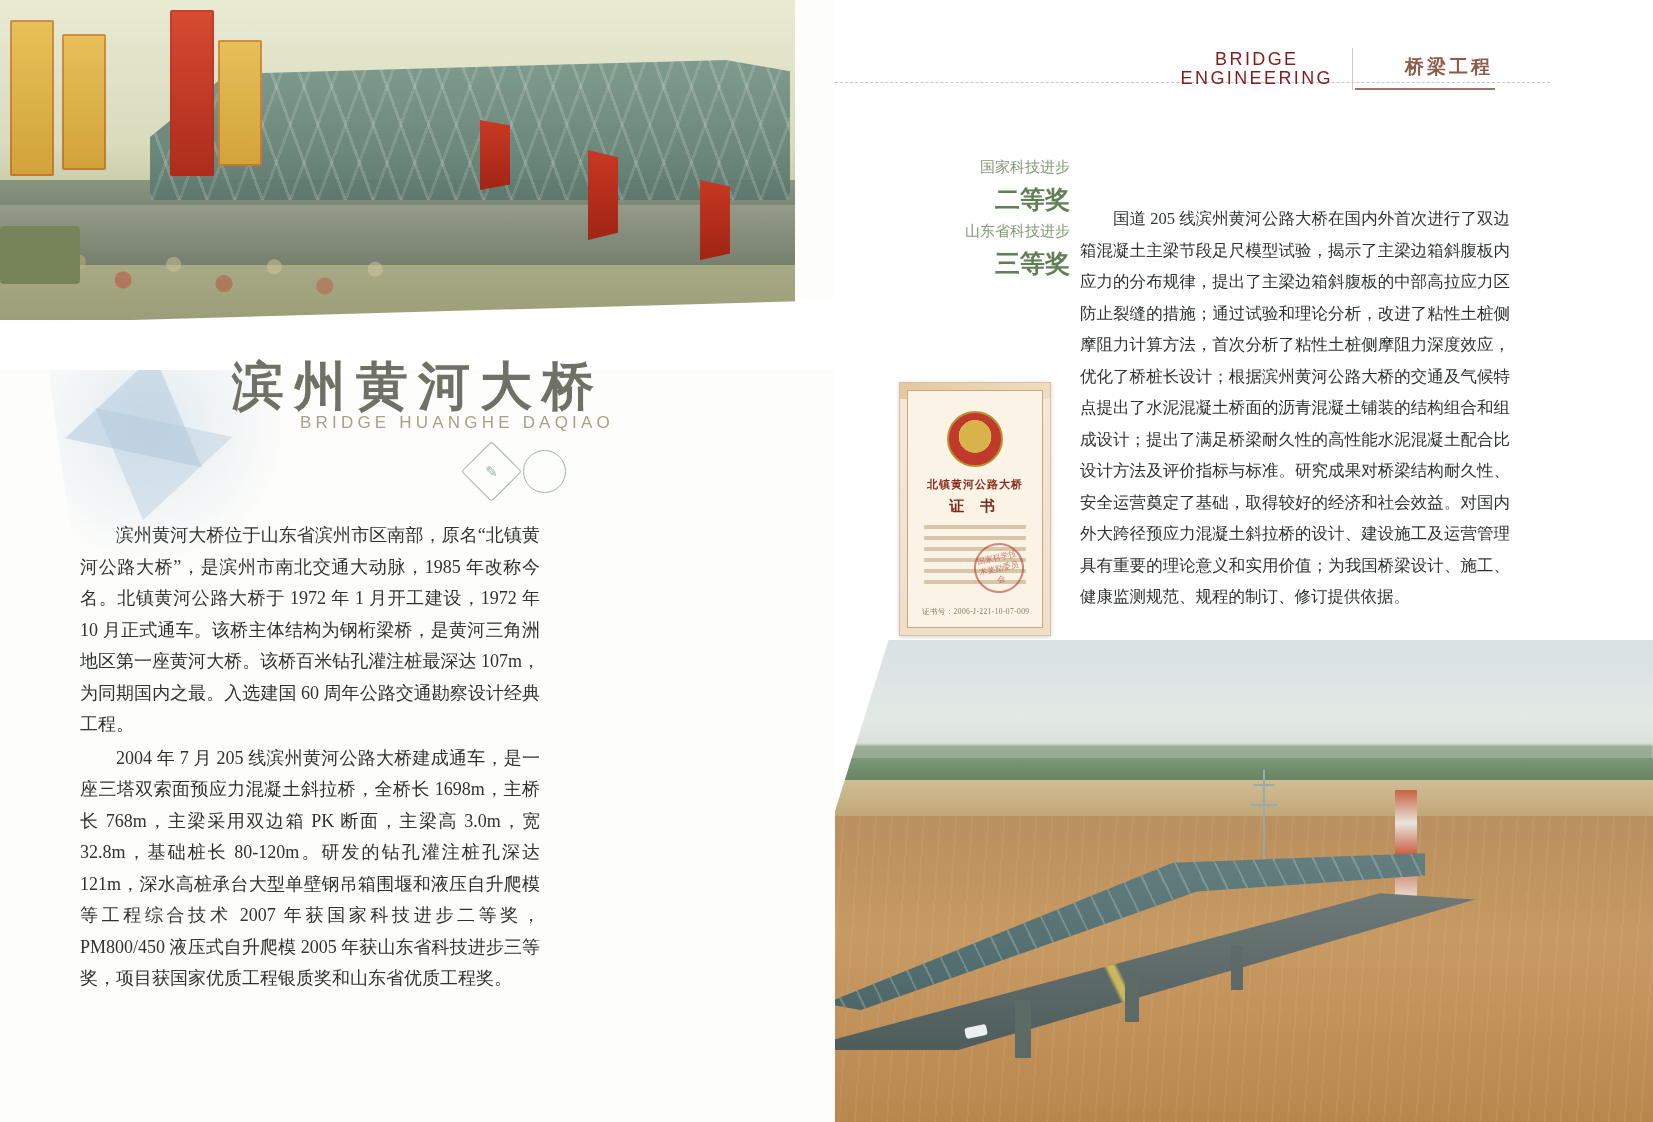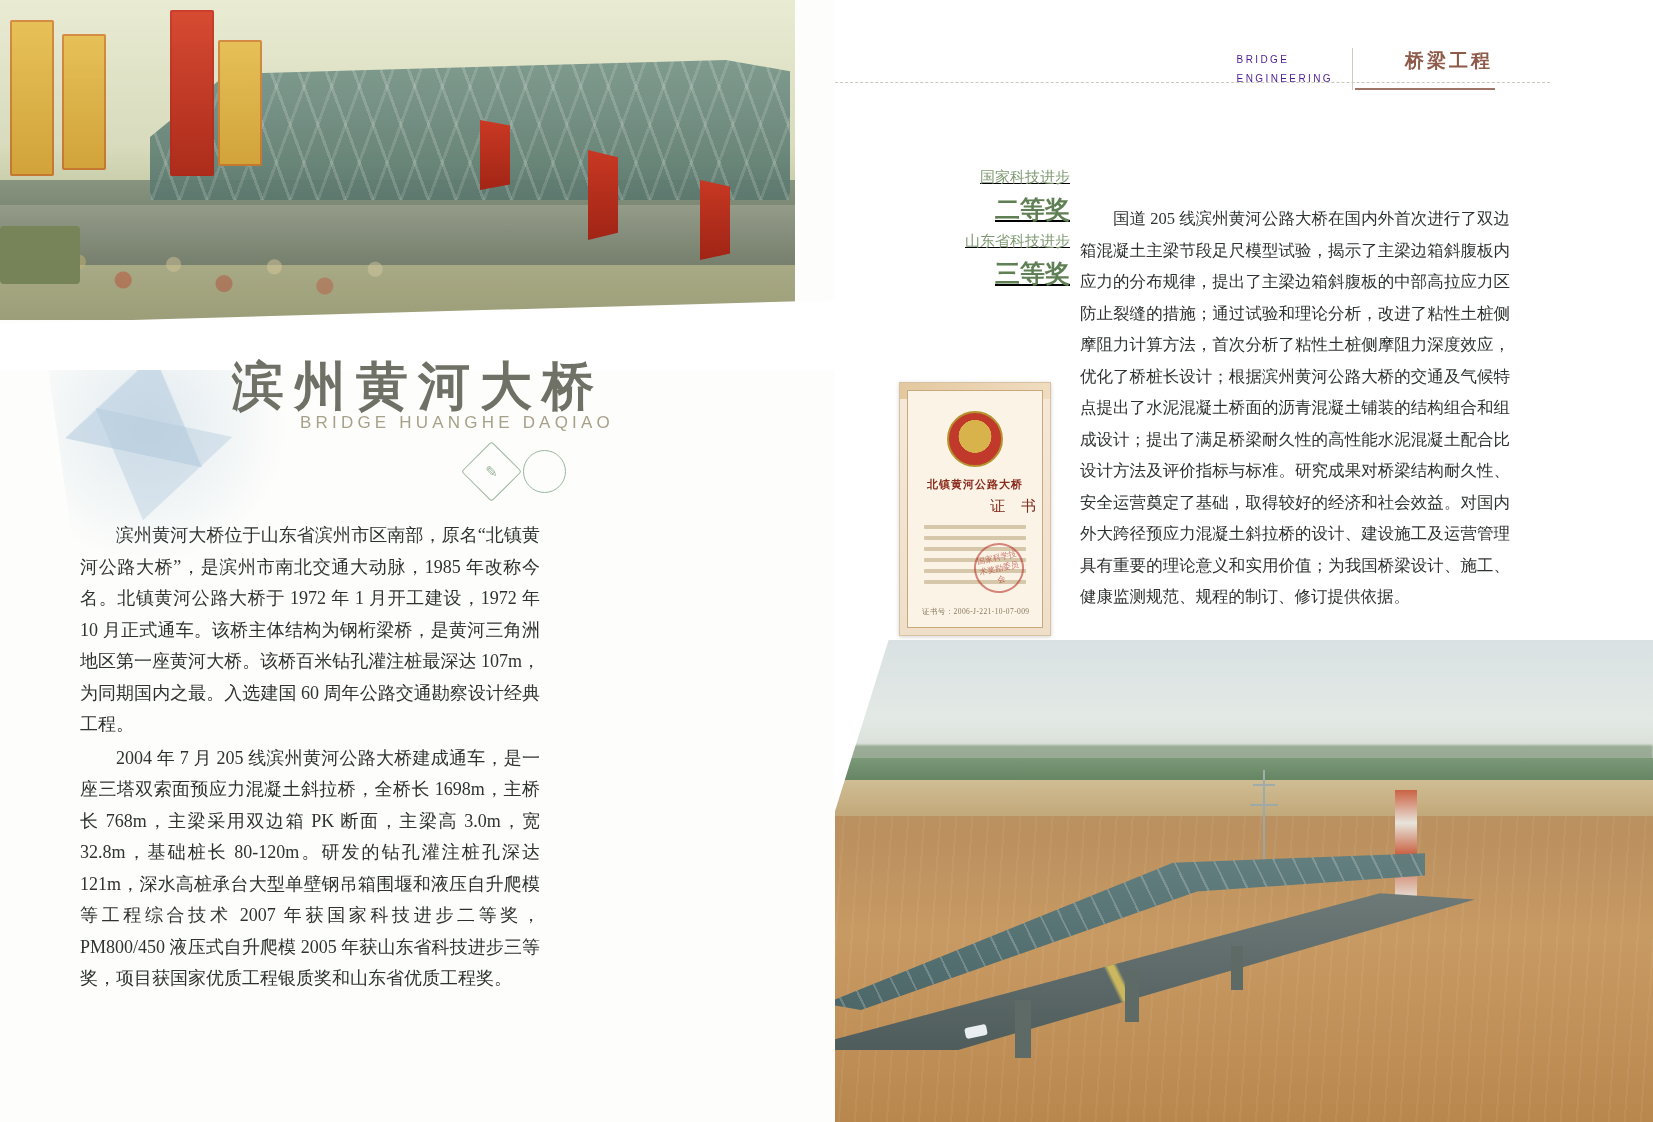--- a/index.html
+++ b/index.html
@@ -129,52 +129,52 @@
   .body-left p{margin:0 0 2px 0;text-indent:2em;}
 
   
   .right-page{position:absolute;left:835px;top:0;width:818px;height:1122px;background:#ffffff;overflow:hidden;}
 
   .header-rule{
     position:absolute;left:-45px;top:82px;width:760px;height:0;
     border-top:1px dashed #c8c8bd;
   }
   .hdr-en{
-    position:absolute;right:320px;top:50px;text-align:left;
-    font-family:"Liberation Sans", sans-serif;color:#4c1d95;font-size:10px;
+    position:absolute;right:320px;top:50px;text-align:center;
+    font-family:"Liberation Sans", sans-serif;color:#7f1d1d;font-size:18px;
     letter-spacing:2.4px;line-height:19px;
   }
   .hdr-divider{position:absolute;right:300px;top:48px;width:1px;height:42px;background:#cfcabb;}
   .hdr-zh{
-    position:absolute;right:160px;top:48px;color:#8e5a4a;font-size:19px;letter-spacing:3px;
+    position:absolute;right:160px;top:54px;color:#8e5a4a;font-size:19px;letter-spacing:3px;
     font-family:"Liberation Sans", sans-serif;font-weight:bold;
   }
   .hdr-zh-rule{position:absolute;right:158px;top:88px;width:140px;height:2px;background:#8e5a4a;opacity:.85;}
 
-  .awards{position:absolute;left:120px;top:165px;width:115px;text-align:right;text-decoration:underline;}
+  .awards{position:absolute;left:120px;top:155px;width:115px;text-align:right;}
   .aw-small{font-size:15px;color:#7f9a72;line-height:24px;font-family:"Liberation Sans", sans-serif;}
   .aw-big{font-size:25px;color:#5f7f54;font-weight:bold;line-height:40px;font-family:"Liberation Sans", sans-serif;}
 
   .cert{
     position:absolute;left:64px;top:382px;width:150px;height:252px;
     background:linear-gradient(180deg,#f6e9d9,#efdfc9);
     border:1px solid #d8c2a2;
     box-shadow:0 1px 4px rgba(0,0,0,.18);
     overflow:hidden;
   }
   .cert-inner{position:absolute;inset:7px;border:1px solid #c9a87c;background:#fbf3e6;}
   .cert-topband{position:absolute;left:0;top:0;width:100%;height:16px;background:linear-gradient(90deg,#e3c89f,#f0dcc0);}
   .cert-emblem{
     position:absolute;left:50%;top:20px;transform:translateX(-50%);
     width:52px;height:52px;border-radius:50%;
     background:radial-gradient(circle at 50% 45%,#d8b24a 0 42%,#c0392b 43% 100%);
     border:2px solid #b5932f;
   }
   .cert-t1{position:absolute;left:0;top:86px;width:100%;text-align:center;color:#8a2b1d;font-size:11px;font-weight:bold;letter-spacing:1px;}
-  .cert-t2{position:absolute;left:0;top:106px;width:100%;text-align:right;color:#7e2a1c;font-size:15px;font-weight:normal;letter-spacing:6px;}
+  .cert-t2{position:absolute;left:0;top:106px;width:100%;text-align:center;color:#7e2a1c;font-size:15px;font-weight:bold;letter-spacing:6px;}
   .cert-lines{position:absolute;left:16px;top:134px;right:16px;}
   .cert-lines div{height:4px;background:#cbb896;margin-bottom:7px;opacity:.75;border-radius:1px;}
   .cert-seal{
     position:absolute;right:18px;bottom:34px;width:46px;height:46px;border-radius:50%;
     border:2px solid rgba(180,40,30,.55);color:rgba(170,40,30,.6);
     font-size:8px;display:flex;align-items:center;justify-content:center;text-align:center;
     transform:rotate(-12deg);
   }
   .cert-no{position:absolute;left:14px;bottom:10px;font-size:7.5px;color:#8a7a5e;letter-spacing:.4px;}
 

